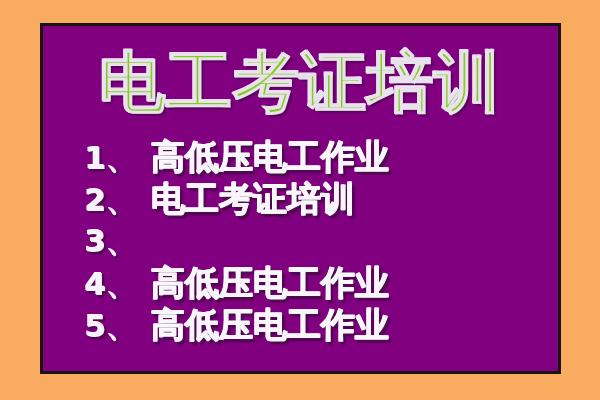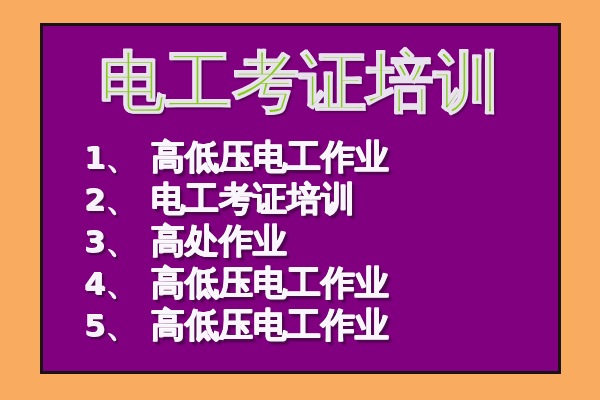--- a/index.html
+++ b/index.html
@@ -135,21 +135,20 @@
 
       <div class="item">
         <span class="num">2</span>
         <span class="sep">、</span>
         <span class="label">电工考证培训</span>
       </div>
 
       <div class="item">
         <span class="num">3</span>
         <span class="sep">、</span>
-        <span class="label">高处作业</span>
       </div>
 
       <div class="item">
         <span class="num">4</span>
         <span class="sep">、</span>
         <span class="label">高低压电工作业</span>
       </div>
 
       <div class="item">
         <span class="num">5</span>

